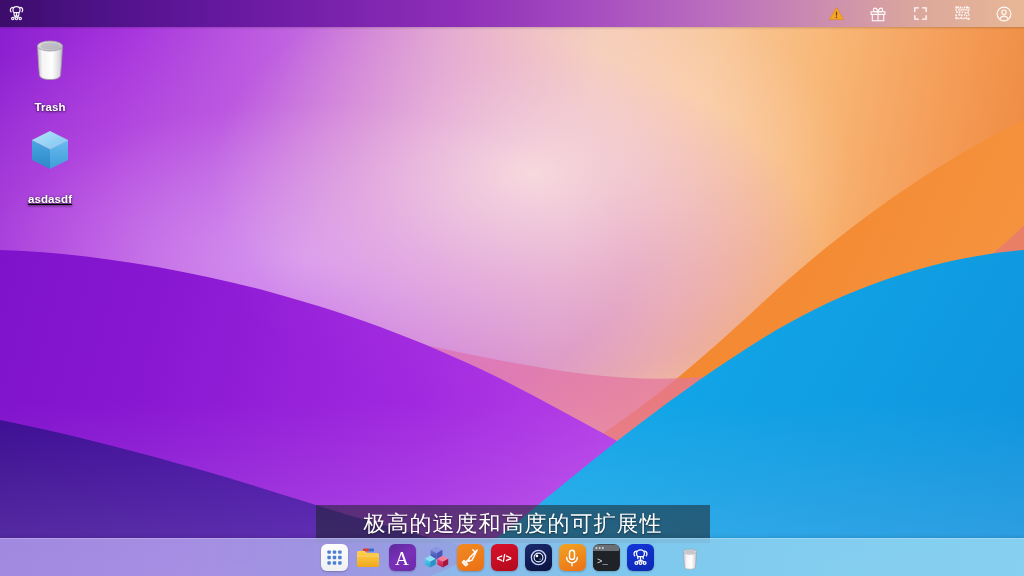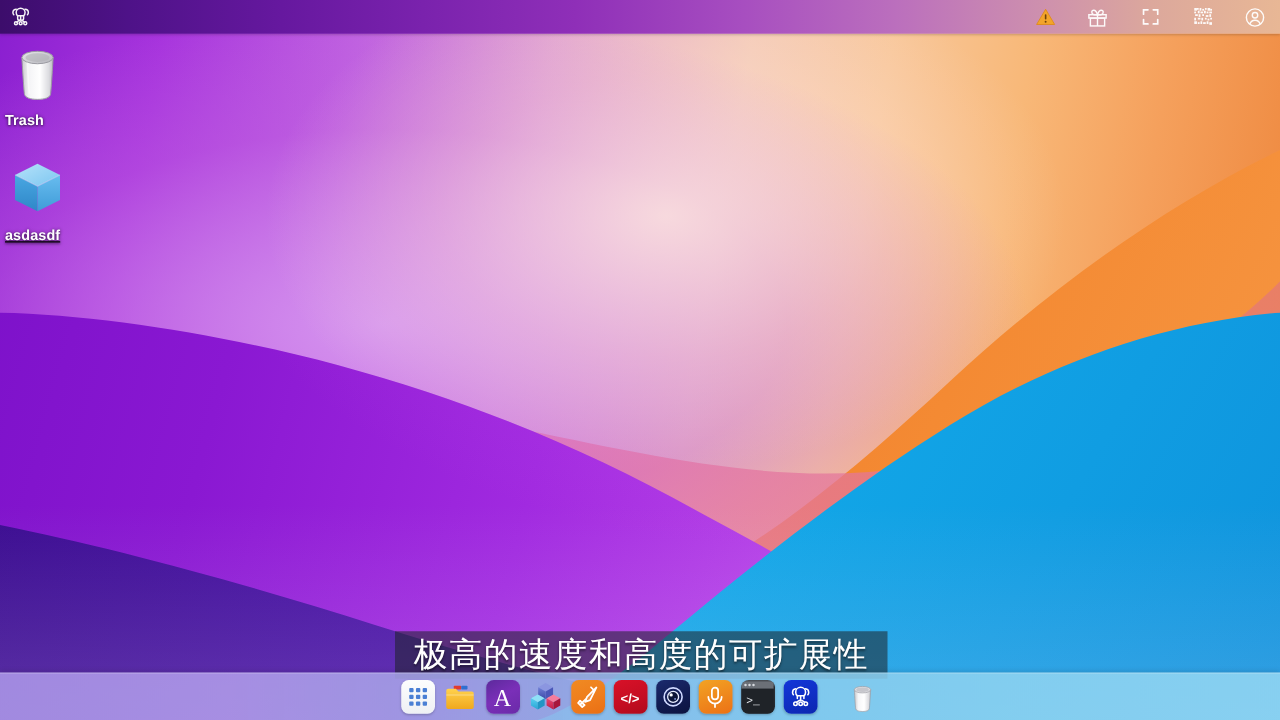--- a/index.html
+++ b/index.html
@@ -95,22 +95,22 @@
     width:20px; height:20px;
     display:flex; align-items:center; justify-content:center;
     opacity:.95;
   }
   .tb-icon svg { display:block; }
 
   
   .desk-icon {
     position:absolute;
     width:92px;
-    display:flex; flex-direction:column; align-items:flex-start;
-    gap:7px;
+    display:flex; flex-direction:column; align-items:center;
+    gap:17px;
     cursor:pointer;
   }
   .desk-icon .glyph { width:52px; height:52px; display:flex; align-items:center; justify-content:center; }
   .desk-icon .label {
     font-size:11.5px; font-weight:bold; color:#ffffff;
     text-shadow:0 1px 2px rgba(0,0,0,.55), 0 0 3px rgba(0,0,0,.4);
     white-space:nowrap;
     letter-spacing:.1px;
   }
   #icon-trash { left:4px; top:32px; }
@@ -119,21 +119,21 @@
   
   #subtitle {
     position:absolute;
     left:316px; top:505px;
     width:394px; height:38px;
     background:rgba(30,34,40,0.55);
     display:flex; align-items:center; justify-content:center;
     z-index:30;
   }
   #subtitle .txt {
-    font-size:27px; line-height:1;
+    font-size:22px; line-height:1;
     color:#ffffff;
     font-family:"DejaVu Sans","Liberation Sans",sans-serif;
     letter-spacing:1px;
     text-shadow:0 1px 2px rgba(0,0,0,.5);
     white-space:nowrap;
     text-align:center;
   }
 
   
   #dock {

